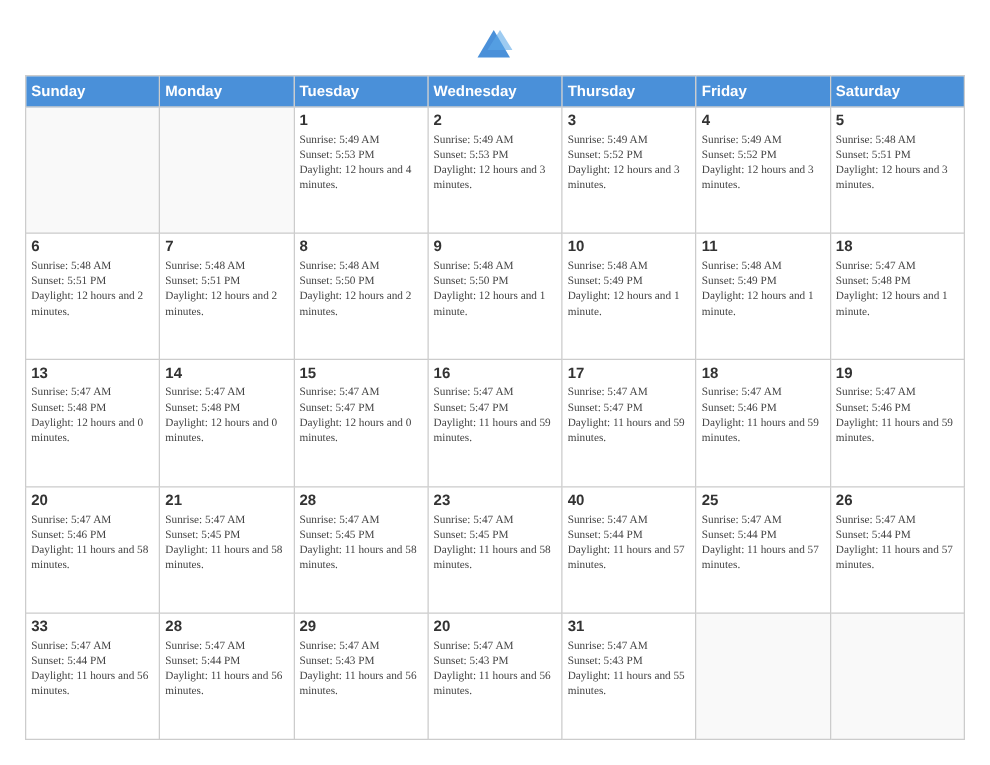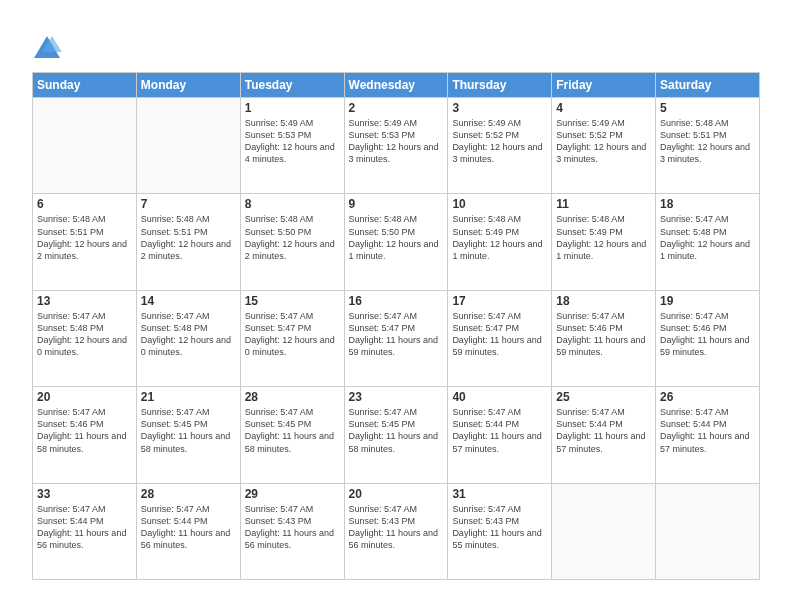--- a/index.html
+++ b/index.html
@@ -6,23 +6,24 @@
     body {
       width: 792px;
       height: 612px;
       font-family: Arial, sans-serif;
       background: #fff;
       overflow: hidden;
     }
     .page {
       width: 792px;
       height: 612px;
-      padding: 32px;
+      padding: 20px;
       display: flex;
       flex-direction: column;
+      align-items: center;
     }
     .header {
       display: flex;
       justify-content: space-between;
       align-items: flex-start;
       margin-bottom: 10px;
     }
     .logo {
       display: flex;
       align-items: center;
@@ -89,20 +90,21 @@
     .day-number {
       font-size: 12px;
       font-weight: bold;
       display: block;
       margin-bottom: 2px;
     }
     .cell-text {
       font-size: 9px;
       line-height: 1.35;
       color: #444;
+      font-family: Liberation Serif, serif;
     }
   </style>
 </head>
 <body>
 
 <div class="page">
   <div class="header">
     <div class="logo">
       <svg class="logo-icon" viewBox="0 0 30 30">
         <polygon points="15,4 28,26 2,26" fill="#4a90d9"></polygon>

